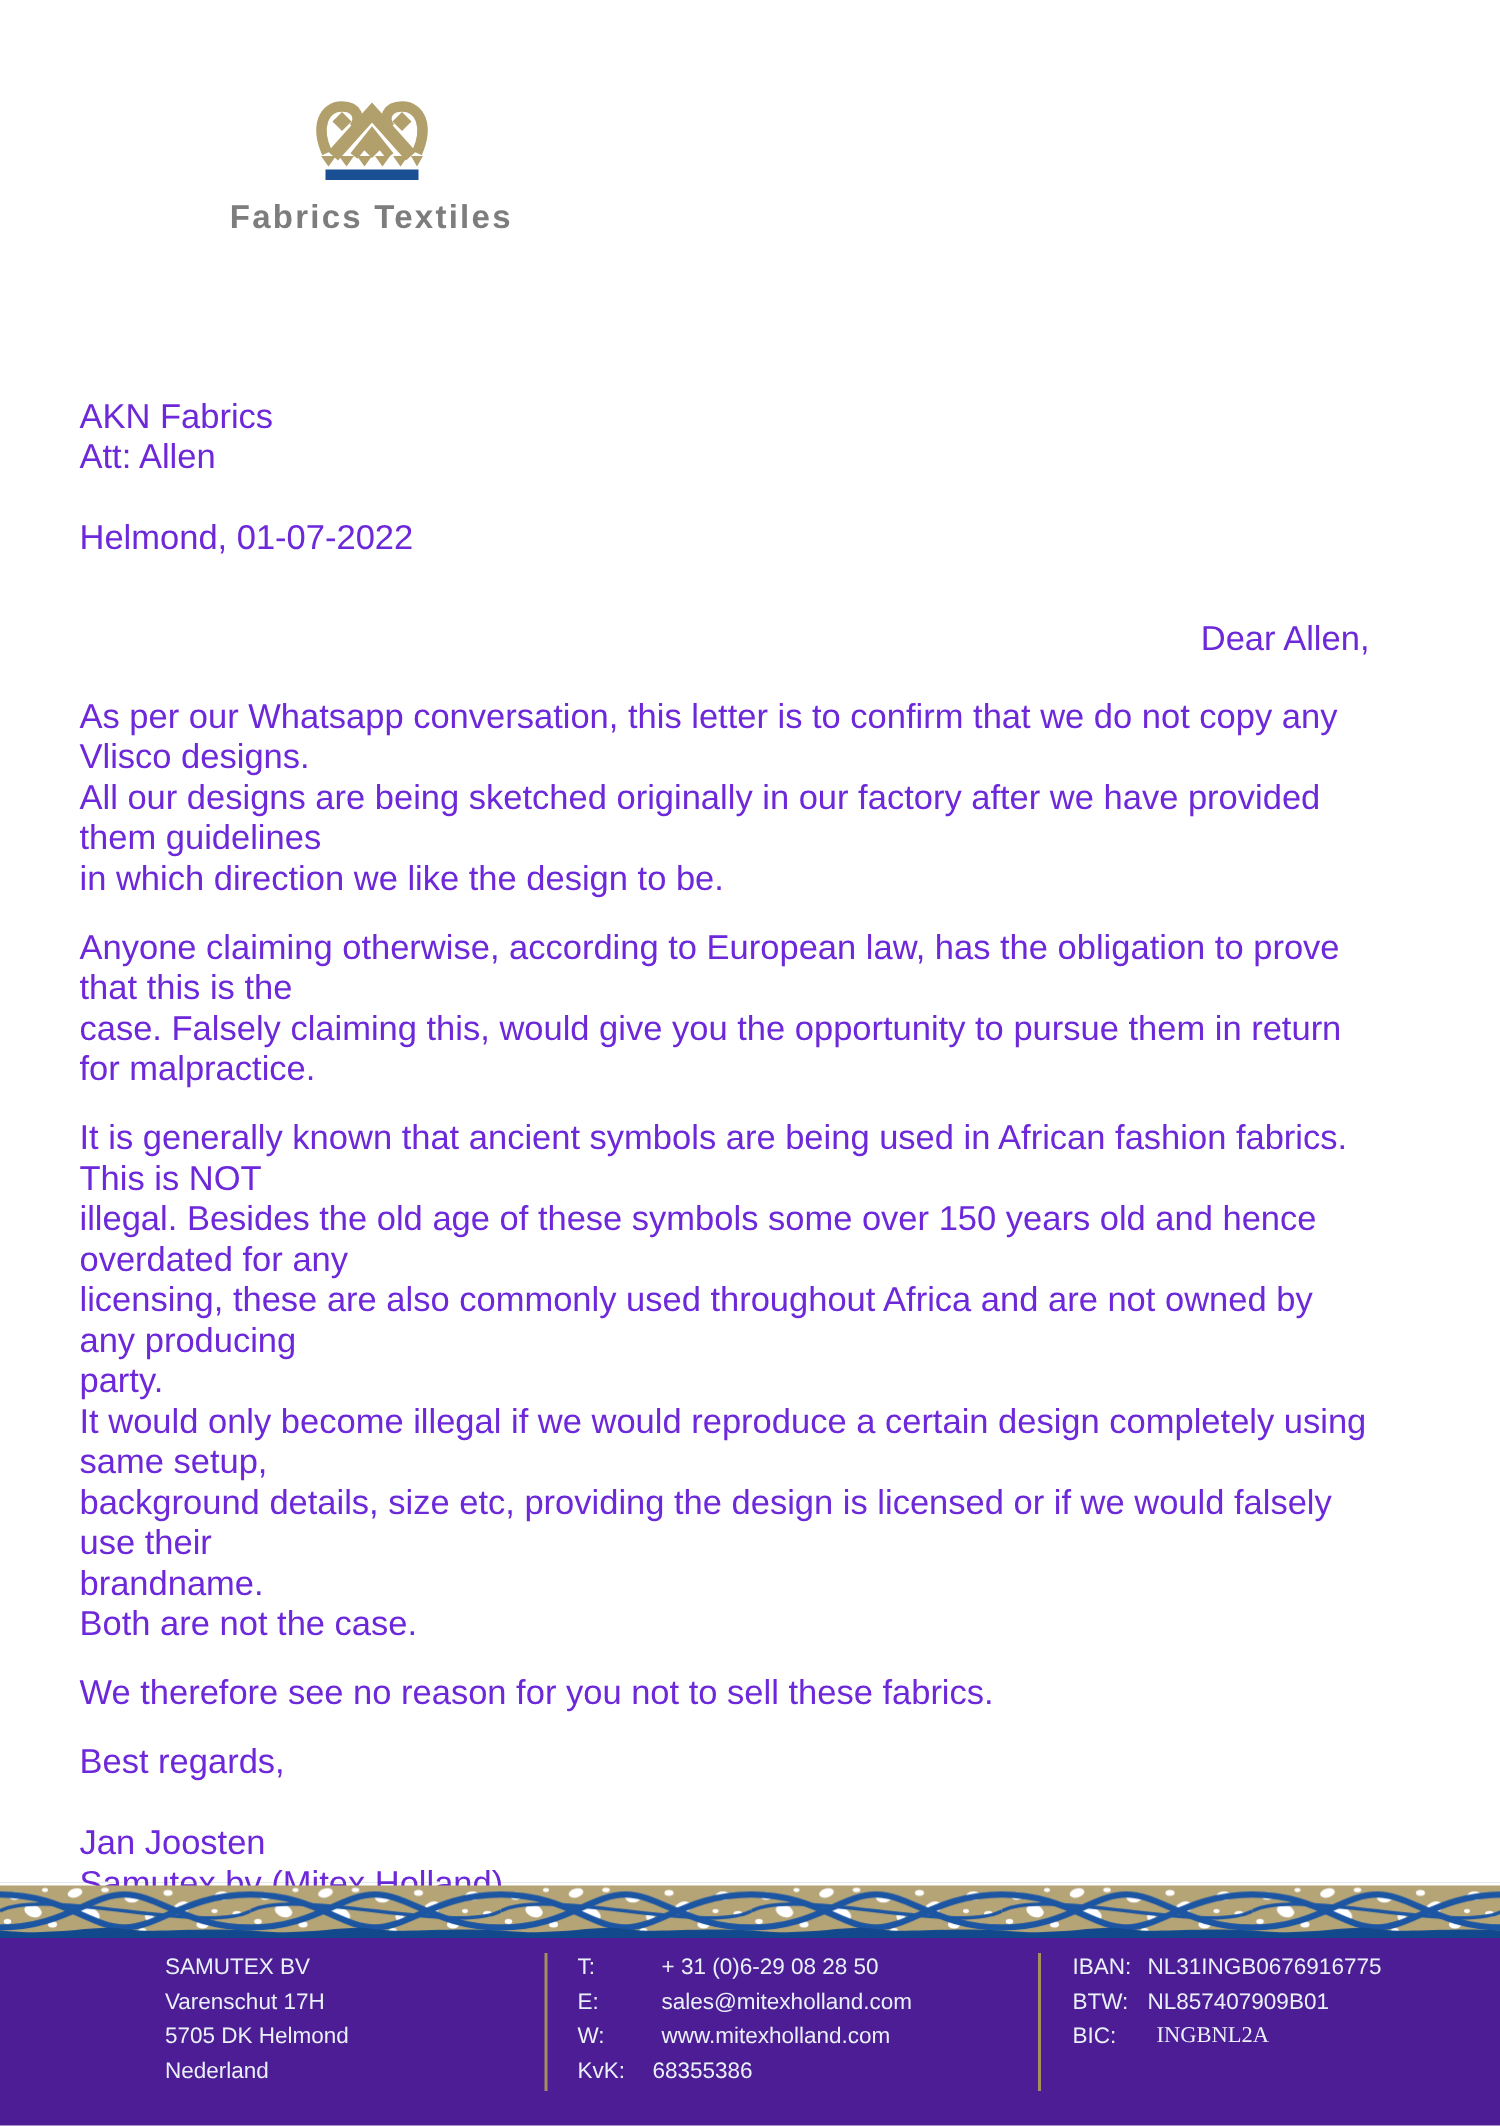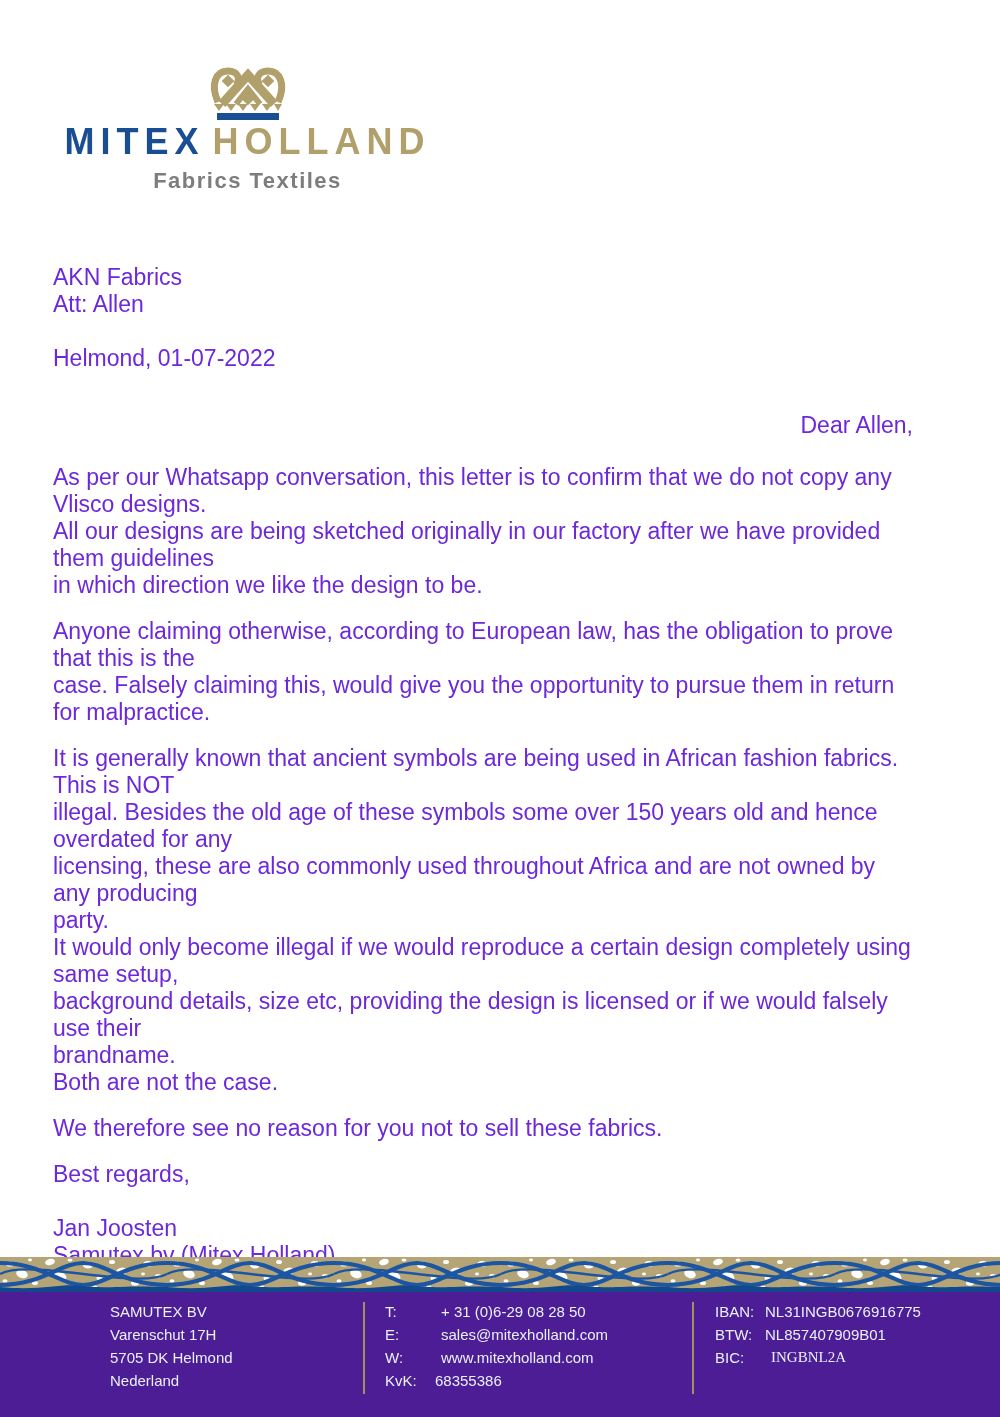--- a/index.html
+++ b/index.html
@@ -86,23 +86,20 @@
         <path d="M30,38 L42,23 L54,38" stroke-width="6"></path>
       </g>
       <g fill="#b1a06b">
         <rect x="17.5" y="10.5" width="9" height="9" transform="rotate(45 22 15)"></rect>
         <rect x="57.5" y="10.5" width="9" height="9" transform="rotate(45 62 15)"></rect>
         <rect x="37.5" y="28.5" width="9" height="9" transform="rotate(45 42 33)"></rect>
         <path d="M8,38 l5,7 l5,-7 z M20,38 l5,7 l5,-7 z M32,38 l5,7 l5,-7 z M44,38 l5,7 l5,-7 z M56,38 l5,7 l5,-7 z M68,38 l4,7 l4,-7 z"></path>
       </g>
       <rect x="11" y="47" width="62" height="7" fill="#1b4f94"></rect>
     </svg>
-    <div class="brandline">
-      <span class="brand-primary">MITEX</span><span class="brand-secondary">HOLLAND</span>
-    </div>
     <div class="tagline">Fabrics Textiles</div>
   </div>
 
   <div class="content">
     <p class="recipient pre">AKN Fabrics
 Att: Allen</p>
     <p class="dateline">Helmond, 01-07-2022</p>
     <p class="salutation">Dear Allen,</p>
     <p class="para pre">As per our Whatsapp conversation, this letter is to confirm that we do not copy any Vlisco designs.
 All our designs are being sketched originally in our factory after we have provided them guidelines

